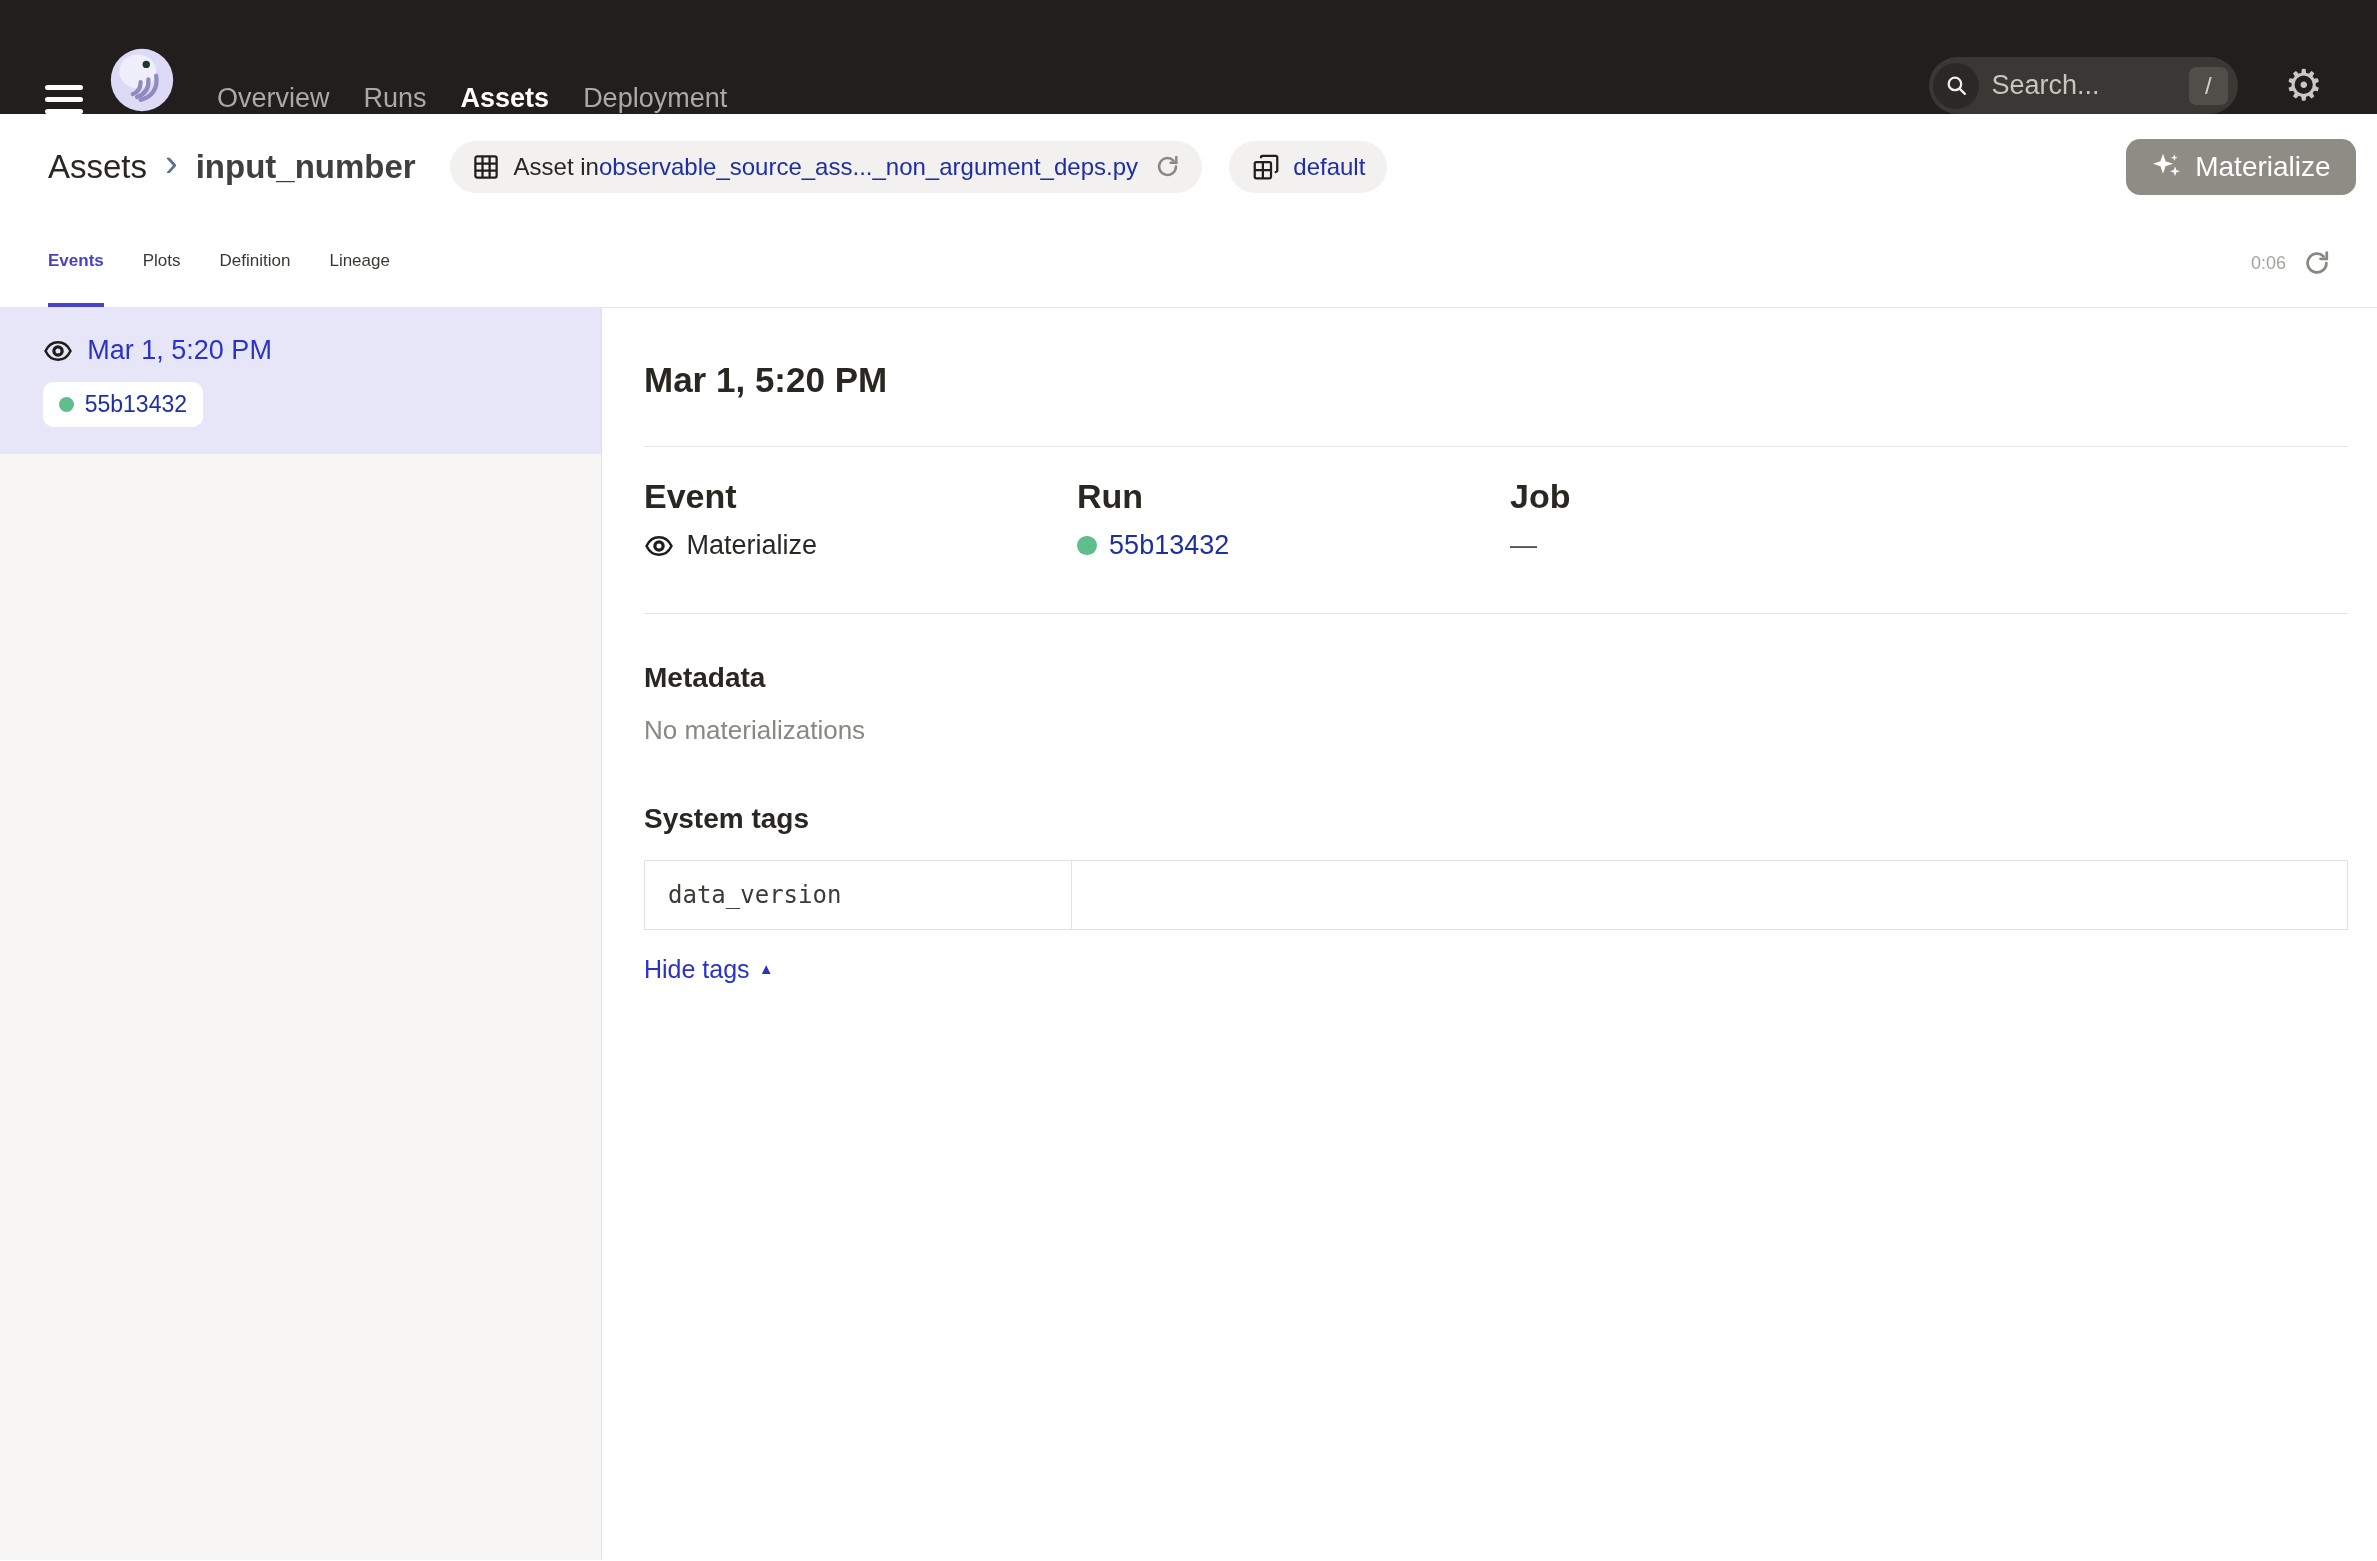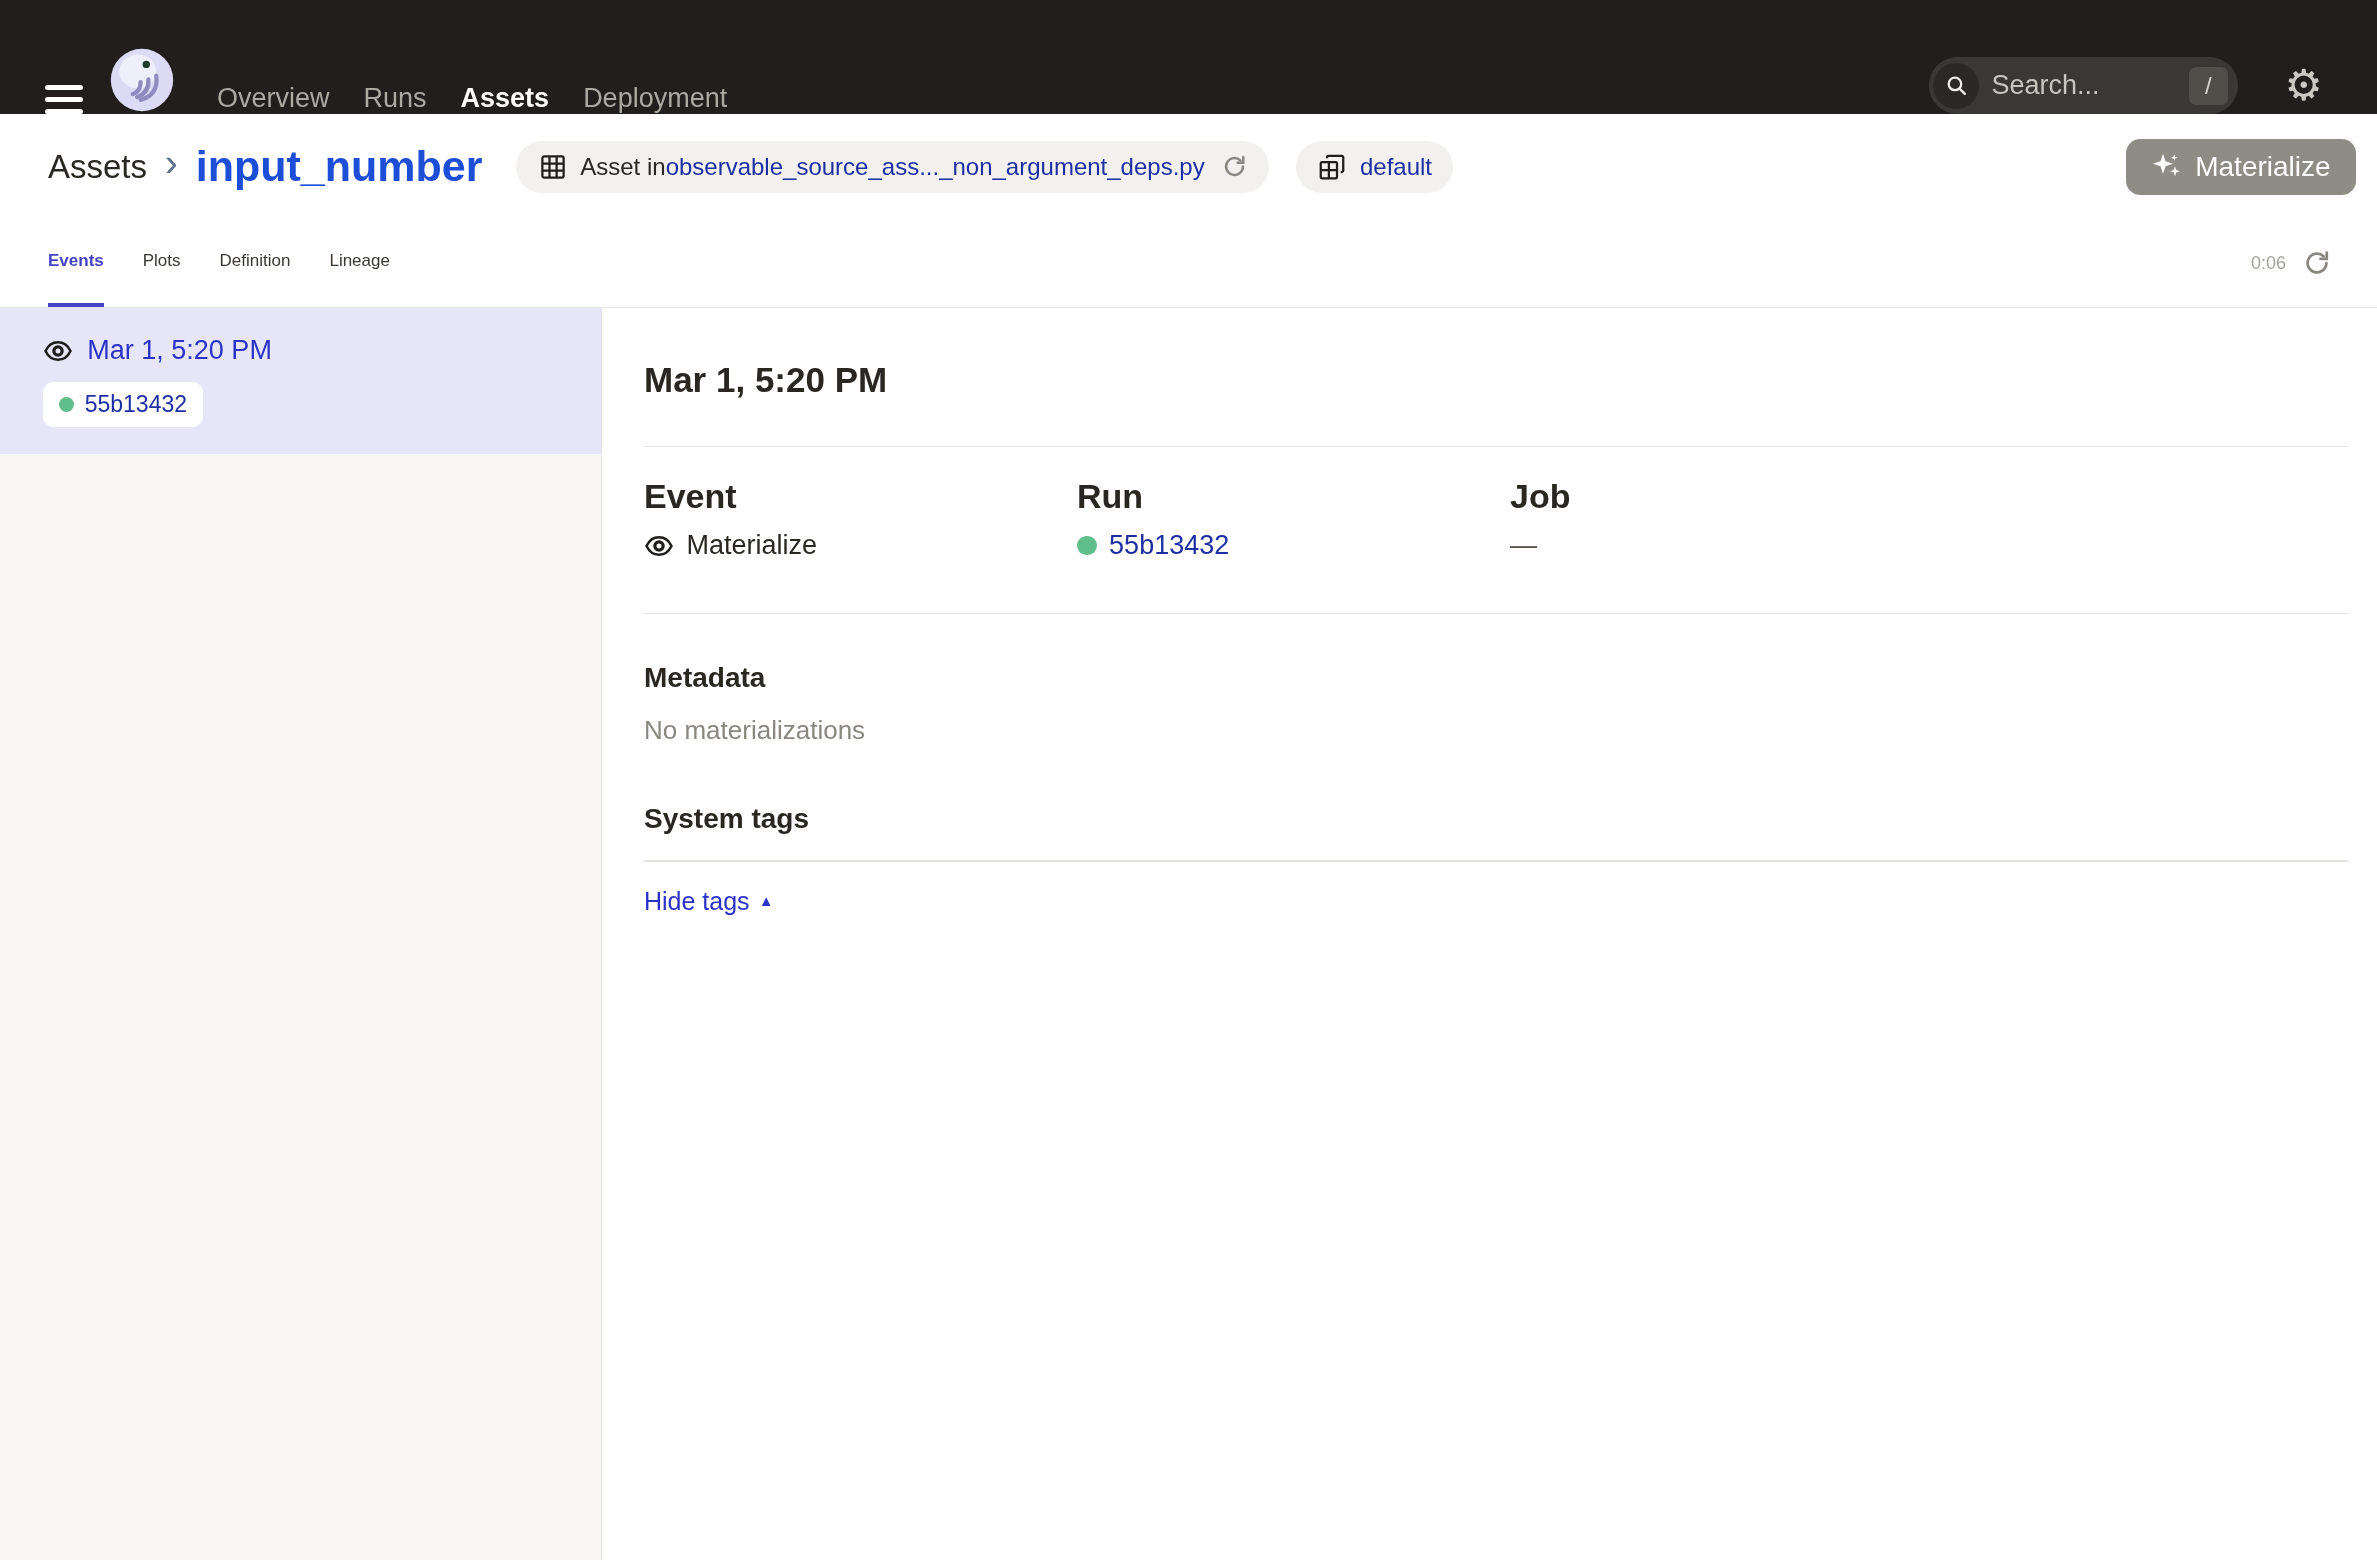--- a/index.html
+++ b/index.html
@@ -21,21 +21,21 @@
   .search-circle svg { width:25px; height:25px; }
   .searchbox input { flex:1; min-width:0; background:transparent; border:none; outline:none; color:#D8D5CF; font-size:27px; margin-left:12.5px; font-family:"Liberation Sans", sans-serif; }
   .searchbox input::placeholder { color:#C8C4BE; }
   .slash-badge { width:39px; height:38px; background:#514E4A; border-radius:7.1px; color:#D5D2CC; font-size:24px; display:flex; align-items:center; justify-content:center; flex:none; }
   .gear { font-family:"DejaVu Sans", sans-serif; font-size:43px; color:#CBC8C2; cursor:pointer; line-height:1; }
 
   
   .crumb-row { height:105px; display:flex; align-items:center; padding:0 21.4px 0 48px; background:#fff; }
   .crumb-root { font-size:33px; font-weight:500; color:#2A2722; cursor:pointer; }
   .crumb-sep { font-size:38px; color:#5C718A; margin:0 18px; transform:translateY(-2.7px); }
-  .crumb-current { font-size:43px; font-weight:700; color:#1d4ed8; }
+  .crumb-current { font-size:33px; font-weight:700; color:#404040; }
   .chip { height:52px; background:#F2F1EF; border-radius:26px; display:flex; align-items:center; padding:0 21.4px; margin-left:34px; font-size:24px; color:#2A2722;text-align:right; }
   .chip .icon-grid { width:30px; height:30px; margin-right:12.5px; color:#211F1E; flex:none; }
   .chip a, .chip .chip-link { color:#1E2FA3; text-decoration:none; cursor:pointer; }
   .chip .refresh { width:27px; height:27px; color:#8A8781; margin-left:16px; cursor:pointer; }
   .chip.group-chip { margin-left:27px; }
   .materialize-btn { margin-left:auto; height:56px; background:#8F8C85; border:none; border-radius:14.3px; color:#FFFFFF; font-size:28px; font-weight:500; display:flex; align-items:center; gap:12.5px; padding:0 25px; cursor:pointer; font-family:"Liberation Sans", sans-serif; }
   .materialize-btn svg { width:32px; height:32px; }
 
   
   .tabs-row { height:89px; display:flex; align-items:stretch; padding:0 45px 0 48px; border-bottom:0.9px solid #E8E6E3; background:#fff; }
@@ -218,20 +218,21 @@
         </div>
       </div>
 
       <div class="hr2"></div>
 
       <div class="section-h meta-h">Metadata</div>
       <div class="meta-empty">No materializations</div>
 
       <div class="section-h tags-h">System tags</div>
       <div class="tags-table">
+        <div class="tag-key">data_version</div>
       </div>
       <div class="hide-tags">
         <span>Hide tags</span>
         <span class="caret">▲</span>
       </div>
     </div>
 
   </div>
 </div>
 

